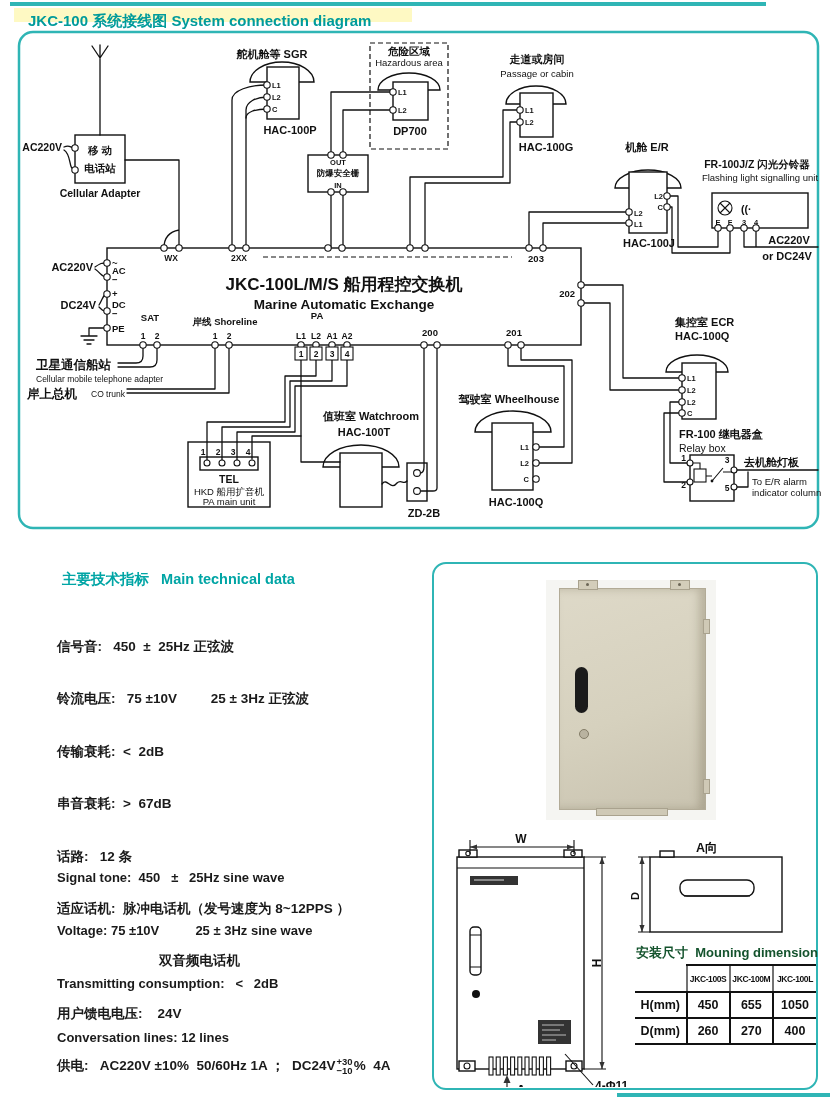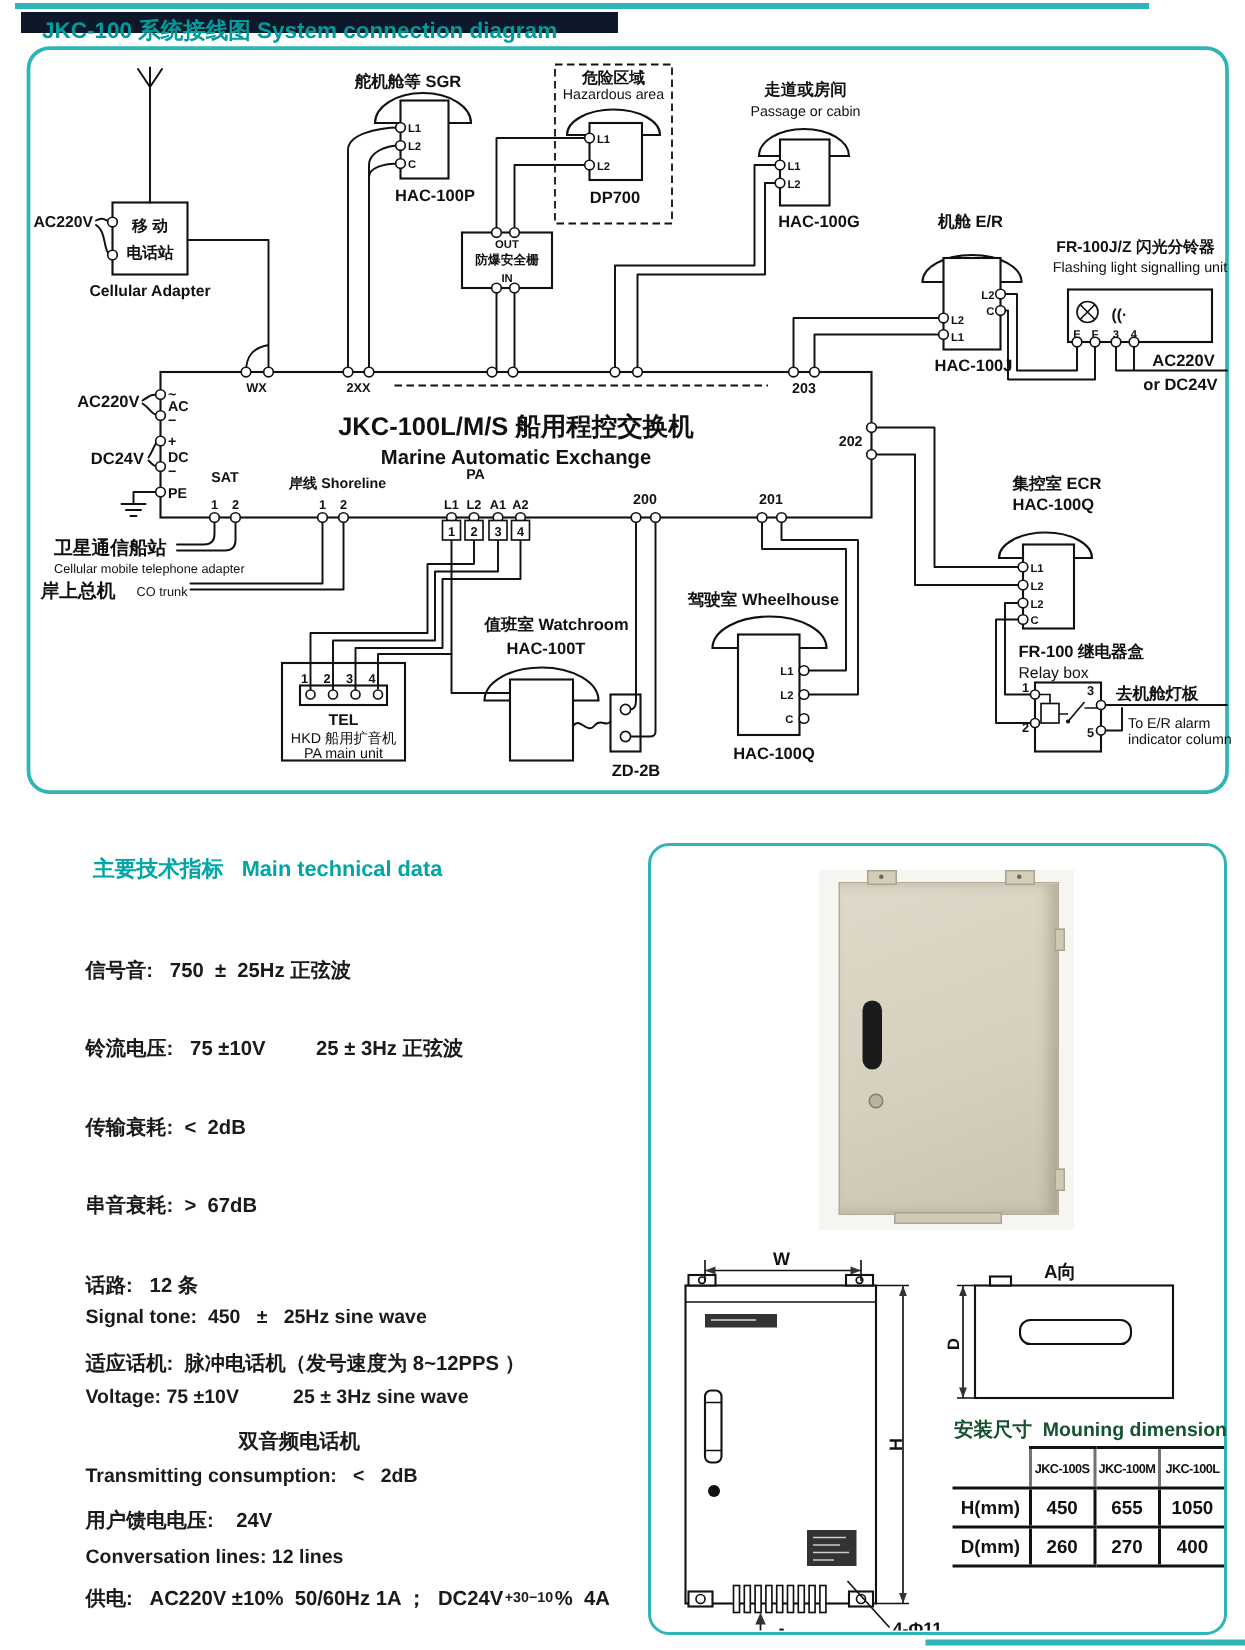--- a/index.html
+++ b/index.html
@@ -1,19 +1,19 @@
 <!DOCTYPE html>
 <html><head>
 <meta charset="utf-8">
 <style>
   html,body{margin:0;padding:0;background:#fff;}
   .page{position:relative;width:830px;height:1100px;background:#fff;overflow:hidden;
         font-family:"Liberation Sans",sans-serif;}
   .rule{position:absolute;background:#2fb5b5;}
-  .titlebar{position:absolute;left:14px;top:8px;width:398px;height:14px;background:#0f172a;
+  .titlebar{position:absolute;left:14px;top:8px;width:398px;height:14px;background:#fef9c3;
             color:#009b9b;font-size:15px;font-weight:bold;line-height:26px;padding-left:14px;
             box-sizing:border-box;z-index:3;white-space:nowrap;}
   svg .tx{font-family:"Liberation Sans",sans-serif;fill:#111;}
   svg .b{font-weight:bold}
   svg .f7{font-size:7.5px}.f8{font-size:8.5px}.f9{font-size:9.5px}.f10{font-size:10.5px}
   svg .f11{font-size:11px}.f12{font-size:12px}.f13{font-size:12.5px}
   svg .h1{font-size:17px;font-weight:bold}.h2{font-size:13.5px;font-weight:bold}
   svg .am{text-anchor:middle}.ae{text-anchor:end}
   svg .w{fill:none;stroke:#111;stroke-width:1.3;stroke-linejoin:round;stroke-linecap:round}
   svg .w2{fill:none;stroke:#111;stroke-width:1.1}
@@ -22,21 +22,21 @@
   svg .dm{fill:#fff;stroke:#111;stroke-width:1.4}
   svg .tc{fill:#fff;stroke:#111;stroke-width:1.1}
   svg .dk{fill:#333;stroke:none}
   .tech-head{position:absolute;left:62px;top:570px;color:#00a5a5;font-size:14.5px;font-weight:bold;white-space:pre;}
   .tech{position:absolute;color:#1a1a1a;font-weight:bold;white-space:pre;}
   .tech-cn{left:57px;top:608px;font-size:13.5px;}
   .tech-cn .line{height:22.4px;}
   .tech-en{left:57px;top:840px;font-size:13px;}
   .tech-en .line{height:23.2px;}
   .ind{padding-left:102px;}
-  .tol{display:inline-flex;flex-direction:row;vertical-align:middle;line-height:8.5px;
+  .tol{display:inline-flex;flex-direction:column;vertical-align:middle;line-height:8.5px;
        font-size:9.5px;font-weight:bold;margin:0 1px;}
   .panel{position:absolute;left:432px;top:562px;width:386px;height:528px;border:2.5px solid #2fb5b5;
          border-radius:14px;box-sizing:border-box;background:#fff;}
   .photo{position:absolute;left:112px;top:16px;width:170px;height:240px;background:#f5f5f2;}
   .cab{position:absolute;left:13px;top:8px;width:145px;height:220px;
        background:linear-gradient(160deg,#ded9c8 0%,#d6d1be 55%,#c9c3b0 100%);
        border:1px solid #b2ab97;box-shadow:inset -6px 0 8px rgba(120,112,90,.35);}
   .tab{position:absolute;width:18px;height:8px;background:#d3cdba;border:1px solid #a9a28e;top:-9px;}
   .hole{position:absolute;left:7px;top:2px;width:3px;height:3px;border-radius:50%;background:#6b6555;}
   .handle{position:absolute;left:15px;top:78px;width:13px;height:46px;background:#1b1b1b;border-radius:7px;}
@@ -332,21 +332,21 @@
       <text class="tx f13 b" x="36" y="369">卫星通信船站</text>
       <text class="tx f8" x="36" y="382">Cellular mobile telephone adapter</text>
       <text class="tx f13 b" x="27" y="398">岸上总机</text>
       <text class="tx f8" x="91" y="397">CO trunk</text>
     </g>
   </svg>
 
   <div class="tech-head"><span>主要技术指标</span>   <span>Main technical data</span></div>
 
   <div class="tech tech-cn">
-    <div class="line">信号音:   750  ±  25Hz 正弦波</div>
+    <div class="line">信号音:   450  ±  25Hz 正弦波</div>
     <div class="line">铃流电压:   75 ±10V         25 ± 3Hz 正弦波</div>
     <div class="line">传输衰耗:  &lt;  2dB</div>
     <div class="line">串音衰耗:  &gt;  67dB</div>
     <div class="line">话路:   12 条</div>
     <div class="line">适应话机:  脉冲电话机（发号速度为 8~12PPS ）</div>
     <div class="line ind">双音频电话机</div>
     <div class="line">用户馈电电压:    24V</div>
     <div class="line"><span>供电:   AC220V ±10%  50/60Hz 1A ；  DC24V</span><span class="tol"><span>+30</span><span>−10</span></span><span>%  4A</span></div>
   </div>
 

